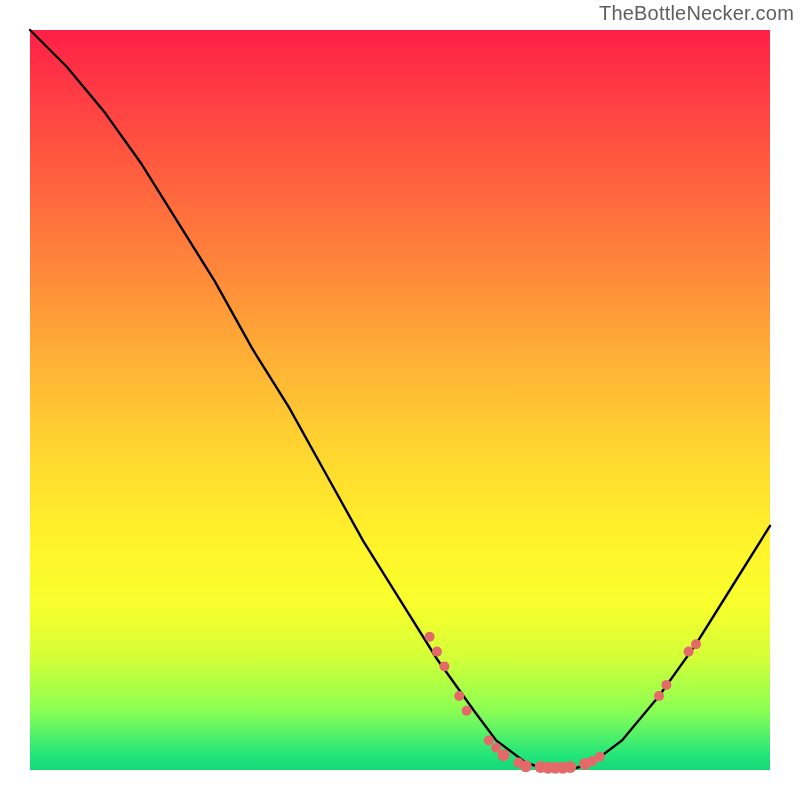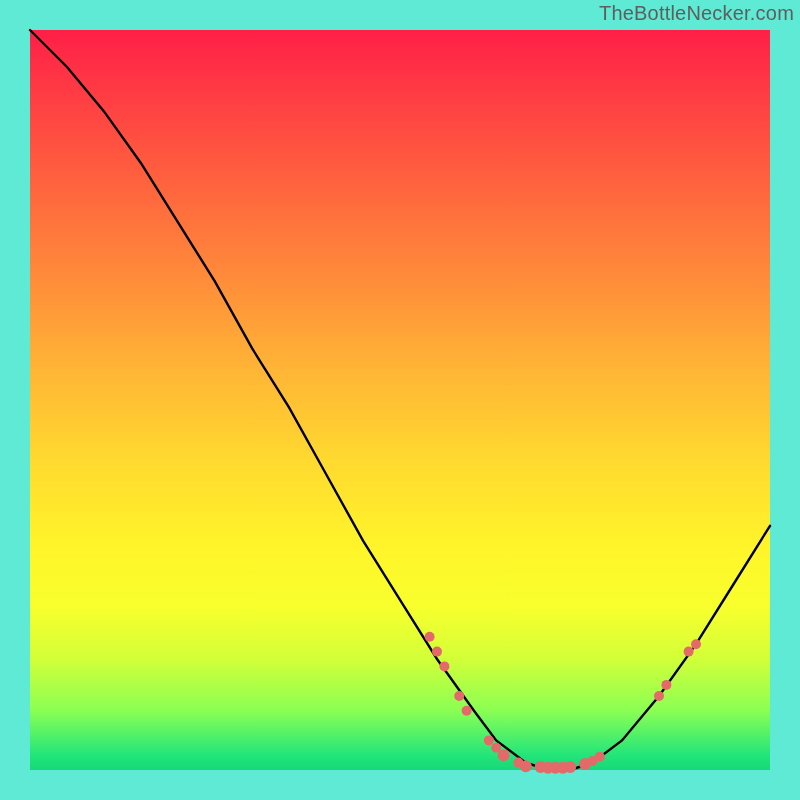--- a/index.html
+++ b/index.html
@@ -8,21 +8,21 @@
     width: 800px;
     height: 800px;
     background: #000;
     overflow: hidden;
     font-family: Arial, Helvetica, sans-serif;
   }
   .frame {
     position: relative;
     width: 800px;
     height: 800px;
-    background: #5eead4;
+    background: #ffffff;
   }
   .watermark {
     position: absolute;
     top: 2px;
     right: 6px;
     color: #5e5e5e;
     font-size: 20px;
     font-weight: 400;
     letter-spacing: 0.2px;
     z-index: 10;

